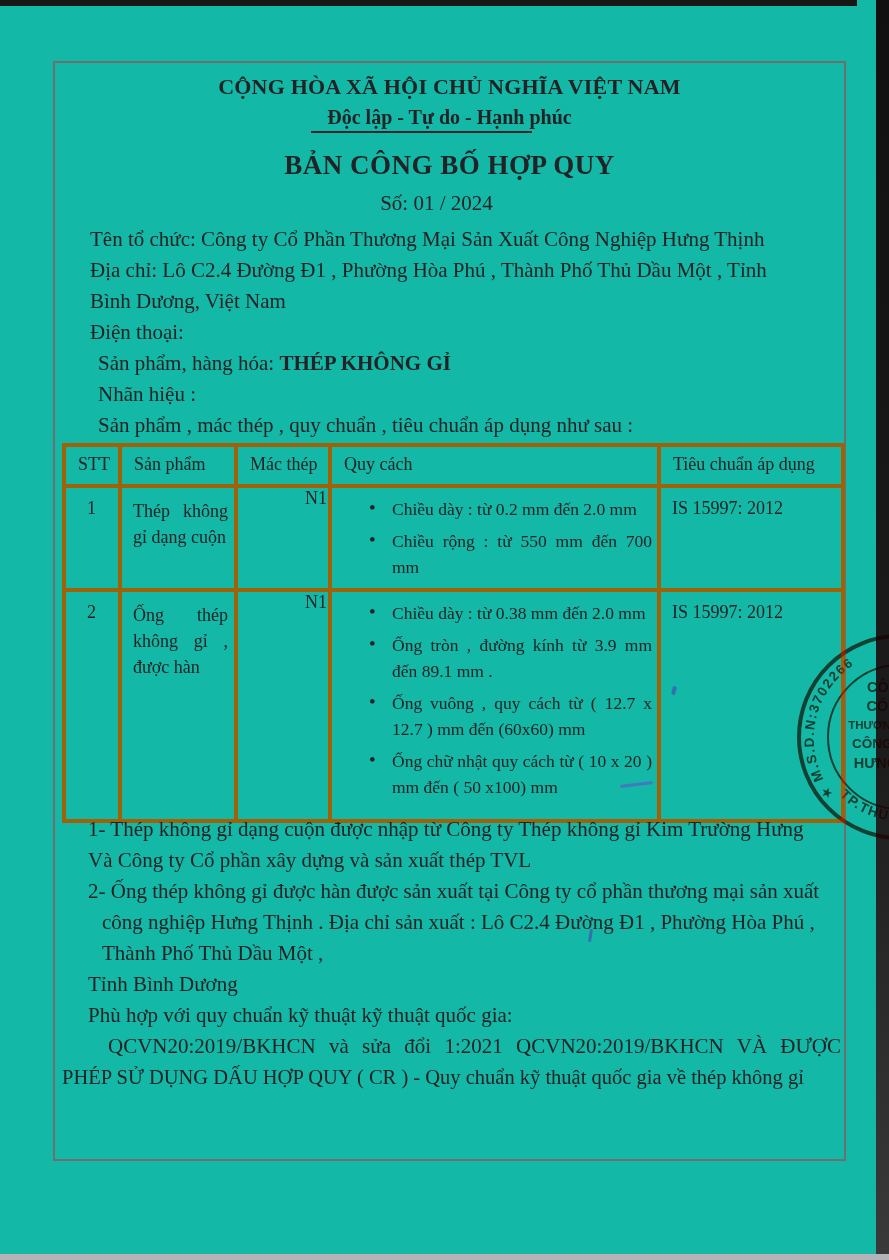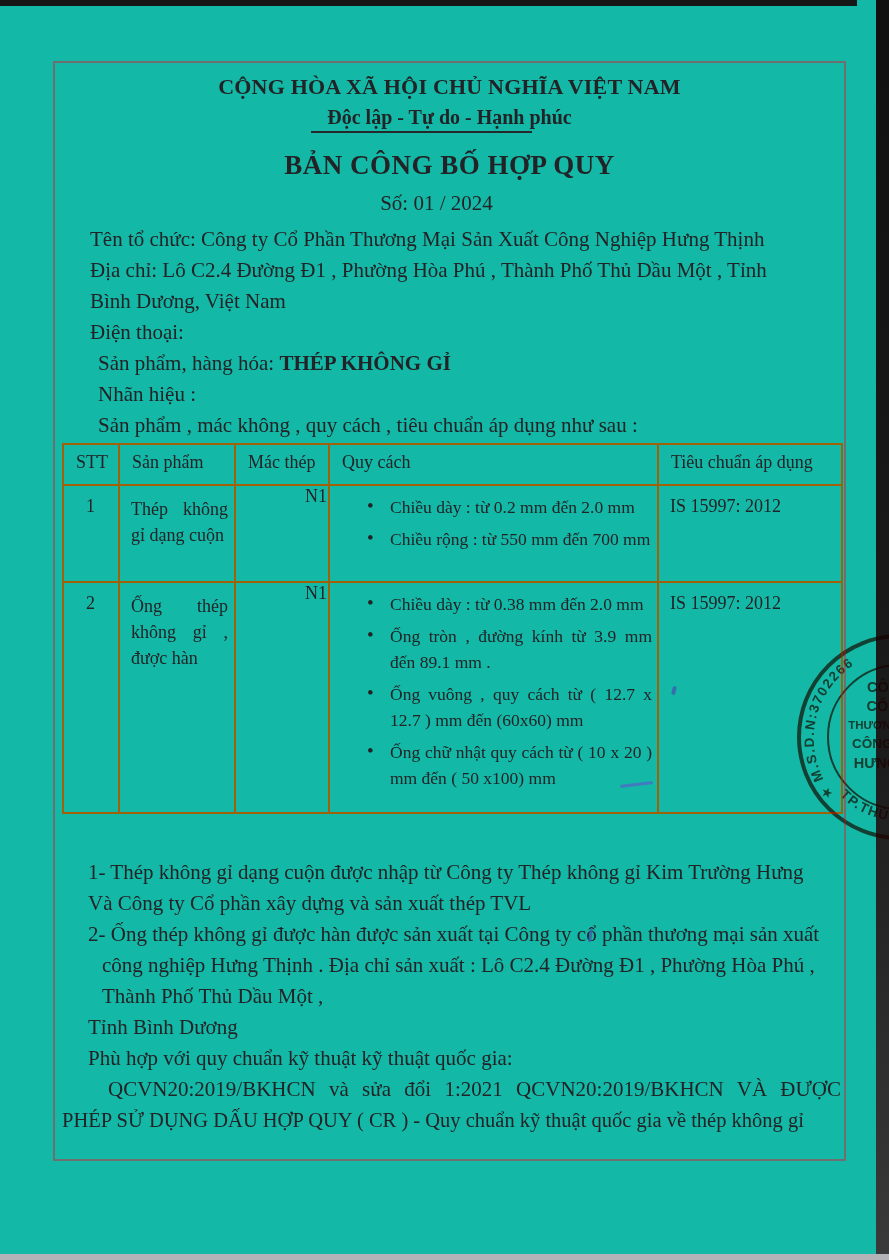--- a/index.html
+++ b/index.html
@@ -24,35 +24,35 @@
   .motto{position:relative;display:inline-block;font-size:20px;font-weight:bold;padding-bottom:4px;}
   .motto::after{content:"";position:absolute;left:-16px;right:40px;bottom:0;height:2px;background:#27282b;}
   .doc-title{position:absolute;left:53px;top:150px;width:793px;text-align:center;font-size:27px;font-weight:bold;letter-spacing:.5px;}
   .doc-no{position:absolute;left:40px;top:191px;width:793px;text-align:center;font-size:21px;}
   
   .info{position:absolute;left:90px;top:224px;width:712px;font-size:21px;line-height:31px;}
   .info .ind{padding-left:8px;}
   .bold{font-weight:bold;}
   
   table.spec{position:absolute;left:62px;top:443px;width:779px;border-collapse:collapse;table-layout:fixed;font-size:18px;}
-  table.spec th,table.spec td{border:2px solid #a16207;vertical-align:top;box-sizing:border-box;font-weight:normal;}
+  table.spec th,table.spec td{border:4px solid #a16207;vertical-align:top;box-sizing:border-box;font-weight:normal;}
   table.spec th{height:41px;text-align:left;padding:7px 4px 4px 12px;font-size:18px;}
   th.c-stt,td.c-stt{text-align:center;padding-left:0;}
   td.c-stt{padding-top:10px;}
   td.c-name{padding:10px 6px 4px 11px;text-align:justify;line-height:26px;}
   td.c-grade{text-align:right;padding-top:0;}
   td.c-spec{padding:8px 5px 2px 34px;}
   td.c-std{padding:10px 4px 4px 11px;}
   tr.r1 td{height:97px;}
   tr.r2 td{height:231px;}
   ul.bl{list-style:none;margin:0;padding:0;}
   ul.bl li{position:relative;padding-left:26px;margin-bottom:6px;line-height:26px;text-align:justify;font-size:17.5px;}
   ul.bl li::before{content:"\2022";position:absolute;left:3px;top:-1px;font-size:19px;}
   
-  .notes{position:absolute;left:88px;top:857px;width:748px;font-size:21px;line-height:31px;}
+  .notes{position:absolute;left:88px;top:814px;width:748px;font-size:21px;line-height:31px;}
   .notes .wrap{margin-left:14px;}
   .notes .just{margin-left:20px;width:733px;text-align:justify;text-align-last:justify;}
   .notes .full{margin-left:-26px;width:784px;white-space:nowrap;font-size:20.5px;}
   
   .stamp{position:absolute;left:785px;top:622px;mix-blend-mode:multiply;opacity:.92;}
   .stamp text{fill:#dd4a3e;font-family:"Liberation Sans","DejaVu Sans",sans-serif;font-weight:bold;}
   
   .ink1{position:absolute;left:620px;top:783px;width:33px;height:3px;background:#4a6fc4;transform:rotate(-7deg);border-radius:2px;opacity:.85;}
   .ink2{position:absolute;left:672px;top:686px;width:4px;height:9px;background:#3a5fb0;transform:rotate(14deg);border-radius:2px;opacity:.8;}
   .ink3{position:absolute;left:589px;top:929px;width:3px;height:13px;background:#3a5fb0;transform:rotate(9deg);border-radius:2px;opacity:.8;}
@@ -79,21 +79,21 @@
 
   <div class="info">
     <div>Tên tổ chức: Công ty Cổ Phần Thương Mại Sản Xuất Công Nghiệp Hưng Thịnh</div>
     <div>Địa chỉ: Lô C2.4 Đường Đ1 , Phường Hòa Phú , Thành Phố Thủ Dầu Một , Tỉnh</div>
     <div>Bình Dương, Việt Nam</div>
     <div>Điện thoại:</div>
     <div class="ind">
       <span>Sản phẩm, hàng hóa: </span><span class="bold">THÉP KHÔNG GỈ</span>
     </div>
     <div class="ind">Nhãn hiệu :</div>
-    <div class="ind">Sản phẩm , mác không , quy cách , tiêu chuẩn áp dụng như sau :</div>
+    <div class="ind">Sản phẩm , mác thép , quy chuẩn , tiêu chuẩn áp dụng như sau :</div>
   </div>
 
   <table class="spec">
     <colgroup>
       <col style="width:56px">
         <col style="width:116px">
         <col style="width:94px">
         <col style="width:329px">
         <col style="width:184px">
     </colgroup>

